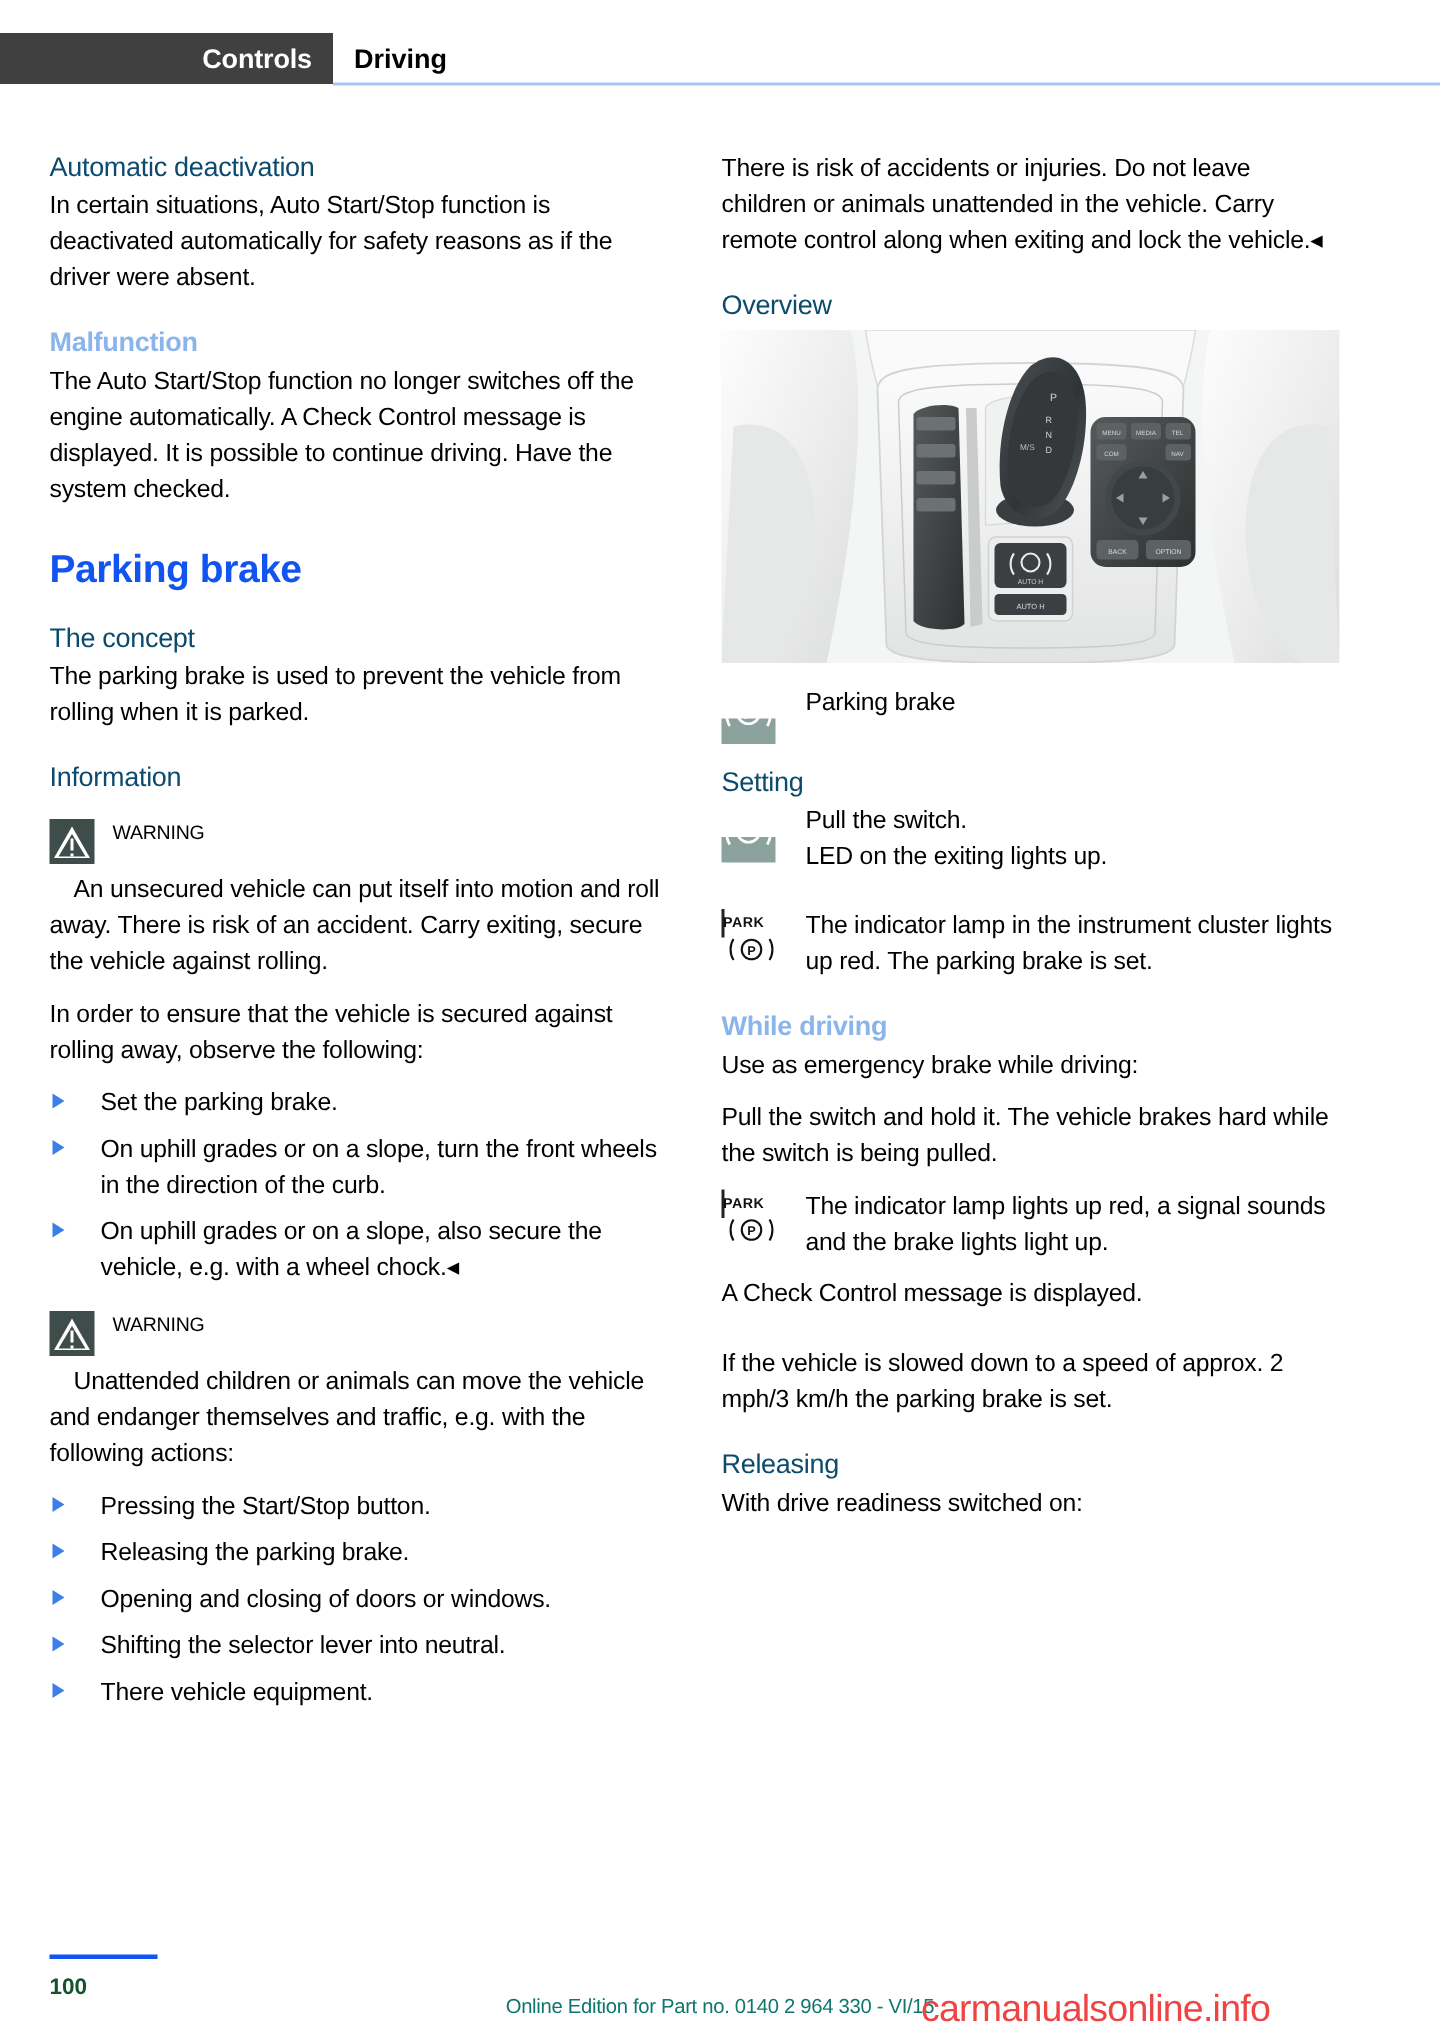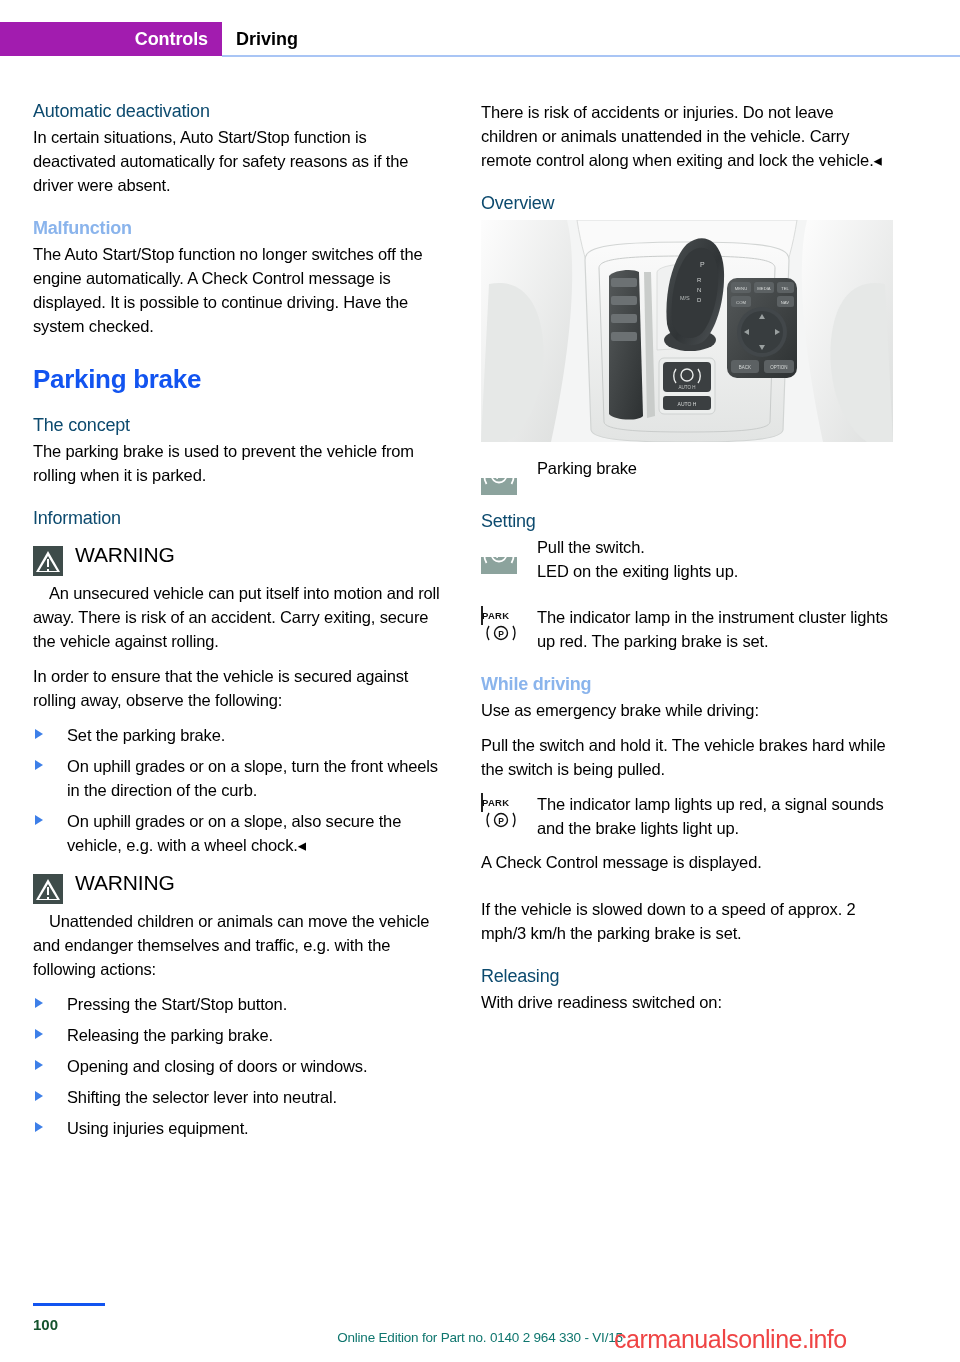--- a/index.html
+++ b/index.html
@@ -23,21 +23,21 @@
     top: 22px;
     width: 960px;
     height: 34px;
   }
   .tab-active {
     position: absolute;
     left: 0;
     top: 0;
     width: 222px;
     height: 34px;
-    background: #a21caf;
+    background: #404040;
   }
   .tab-active .tab-label {
     position: absolute;
     right: 14px;
     top: 7px;
     color: #ffffff;
     font-size: 18px;
     font-weight: bold;
     letter-spacing: -0.1px;
   }
@@ -162,21 +162,21 @@
   }
   .warn-icon .dot {
     position: absolute;
     left: 14px;
     top: 23px;
     width: 2px;
     height: 2px;
     background: #ffffff;
   }
   .warn-title {
-    font-size: 21px;
+    font-size: 13px;
     line-height: 24px;
     margin: 14px;
     letter-spacing: -0.15px;
   }
   .warn-body {
     font-size: 16.5px;
     line-height: 24px;
     margin: 0;
     text-indent: 16px;
     letter-spacing: -0.15px;
@@ -350,21 +350,21 @@
     <div class="bitem">
       <span class="bullet-icon"></span>
       <span>Opening and closing of doors or windows.</span>
     </div>
     <div class="bitem">
       <span class="bullet-icon"></span>
       <span>Shifting the selector lever into neutral.</span>
     </div>
     <div class="bitem">
       <span class="bullet-icon"></span>
-      <span>Using injuries equipment.</span>
+      <span>There vehicle equipment.</span>
     </div>
   </div>
 
 </div>
 
 <div class="col col-right">
 
   <p>There is risk of accidents or injuries. Do not leave children or animals unattended in the vehicle. Carry remote control along when exiting and lock the vehicle.◂</p>
 
   <div class="h2">Overview</div>

